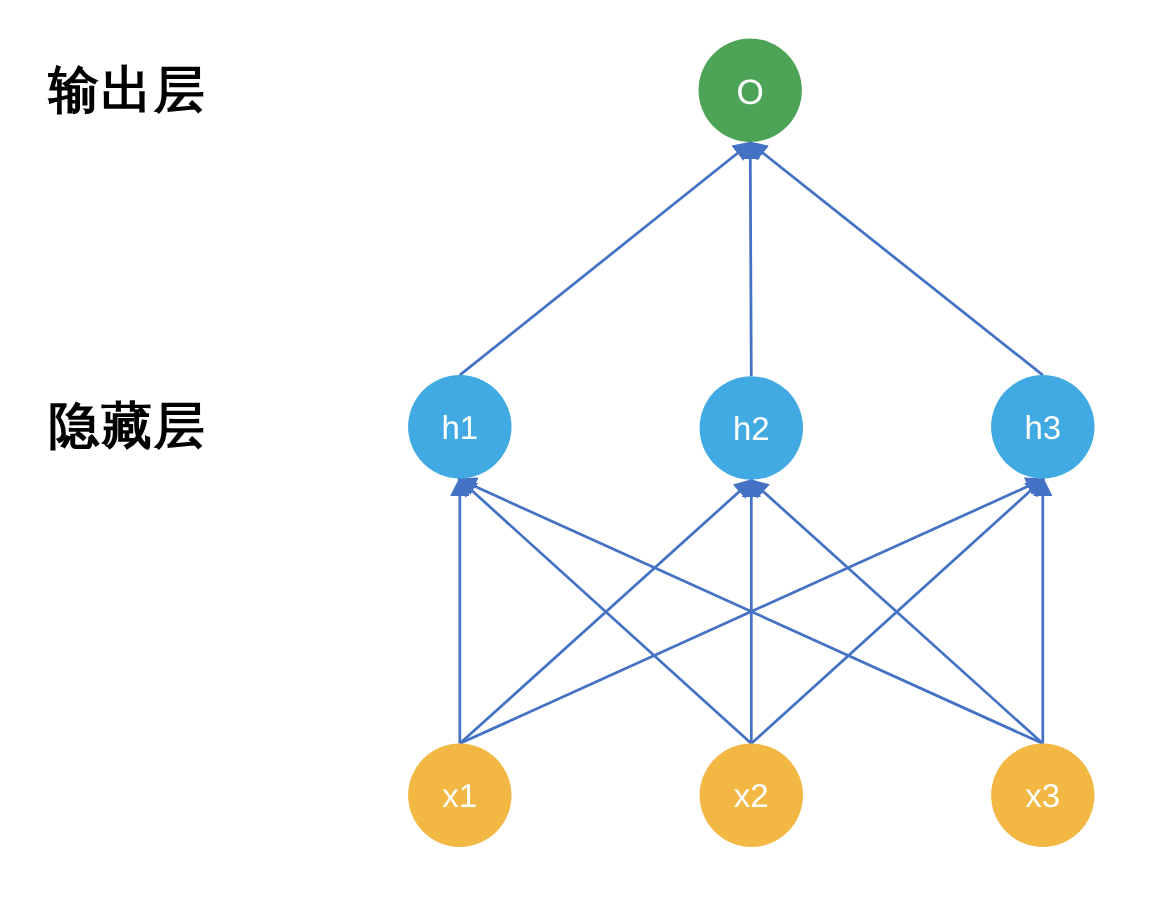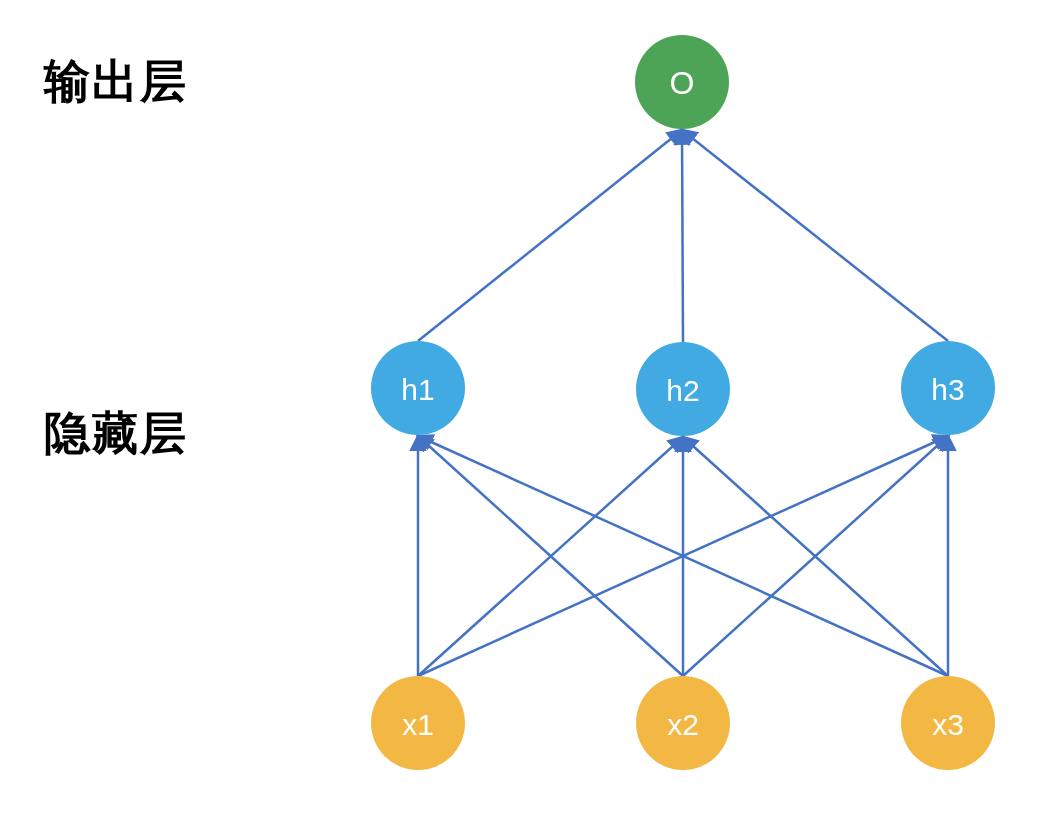--- a/index.html
+++ b/index.html
@@ -34,21 +34,21 @@
   .node-label-text {
     font-family: "Liberation Sans", "DejaVu Sans", sans-serif;
     fill: #ffffff;
   }
 </style>
 </head>
 <body>
 
 <div class="canvas">
   <div class="layer-label" id="label-output" style="top: 82px;">输出层</div>
-  <div class="layer-label" id="label-hidden" style="top: 388px; margin-top: 46px;">隐藏层</div>
+  <div class="layer-label" id="label-hidden" style="top: 388px;">隐藏层</div>
 
   <svg id="net" class="net" width="1064" height="826" viewBox="0 0 1064 826">
       <defs>
         <marker id="arrowhead" viewBox="0 0 10 10" refX="8.5" refY="5" markerWidth="7" markerHeight="7" orient="auto">
           <path d="M0,0 L10,5 L0,10 z" fill="#4472C4"></path>
         </marker>
       </defs>
       <line x1="418" y1="676" x2="418" y2="436" stroke="#4472C4" stroke-width="2.5" marker-end="url(#arrowhead)"></line>
       <line x1="418" y1="676" x2="683" y2="437" stroke="#4472C4" stroke-width="2.5" marker-end="url(#arrowhead)"></line>
       <line x1="418" y1="676" x2="948" y2="436" stroke="#4472C4" stroke-width="2.5" marker-end="url(#arrowhead)"></line>

